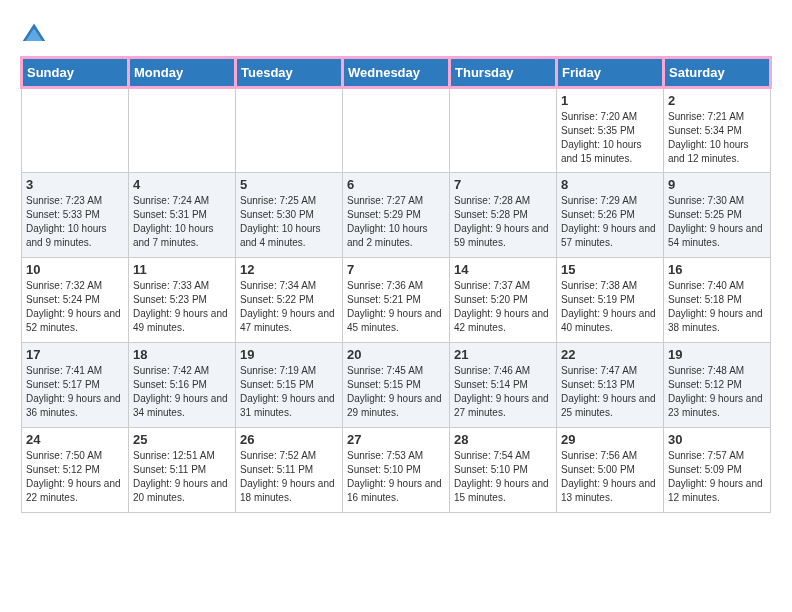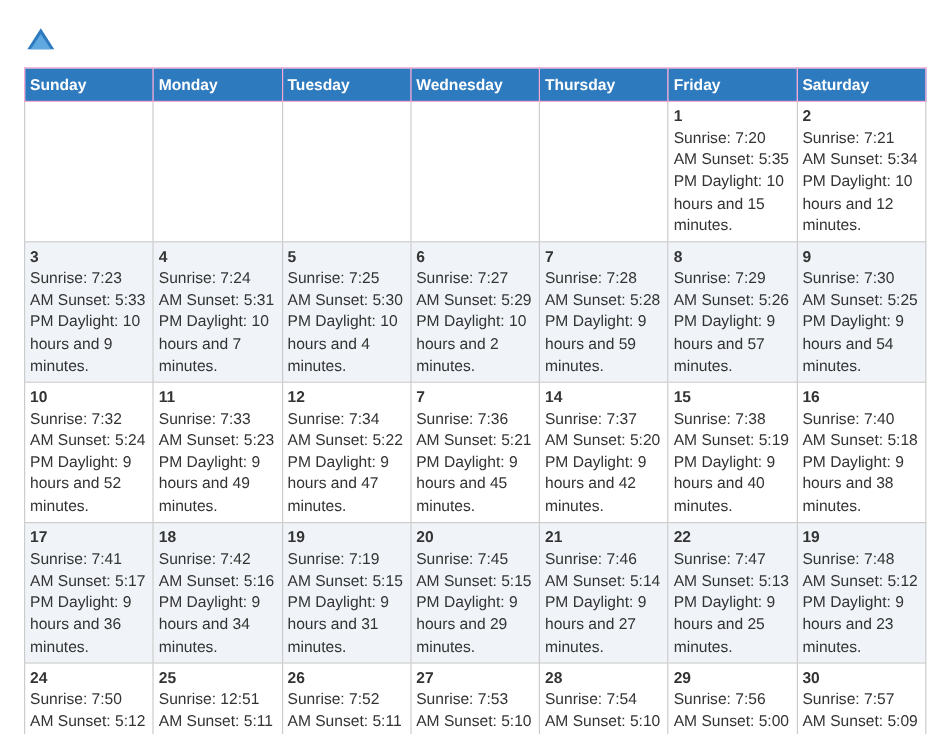--- a/index.html
+++ b/index.html
@@ -53,21 +53,21 @@
       border-collapse: collapse;
       table-layout: fixed;
     }
     .calendar thead tr th {
       background-color: #2e7abf;
       color: #fff;
       font-size: 13px;
       font-weight: bold;
       padding: 6px 4px;
       text-align: left;
-      border: 1px solid #f9a8d4;
+      border: 3px solid #f9a8d4;
     }
     .calendar tbody tr td {
       border: 1px solid #ccc;
       vertical-align: top;
       padding: 4px 4px;
       font-size: 10.5px;
       color: #333;
       height: 85px;
       background: #fff;
     }
@@ -75,21 +75,21 @@
       background: #f0f4f8;
     }
     .day-number {
       font-size: 13px;
       font-weight: bold;
       color: #333;
       display: block;
       margin-bottom: 2px;
     }
     .day-info {
-      font-size: 13px;
+      font-size: 10px;
       line-height: 1.4;
       color: #333;
     }
     .empty-cell {
       background: #fff !important;
     }
   </style>
 </head>
 <body>
 

